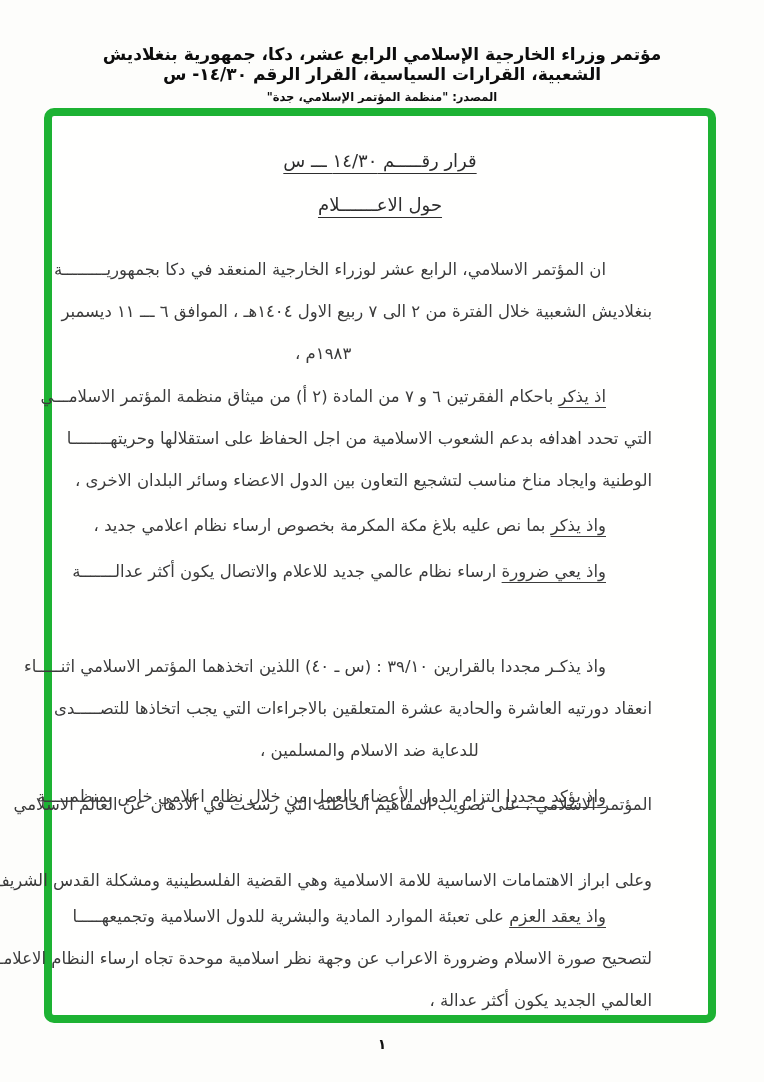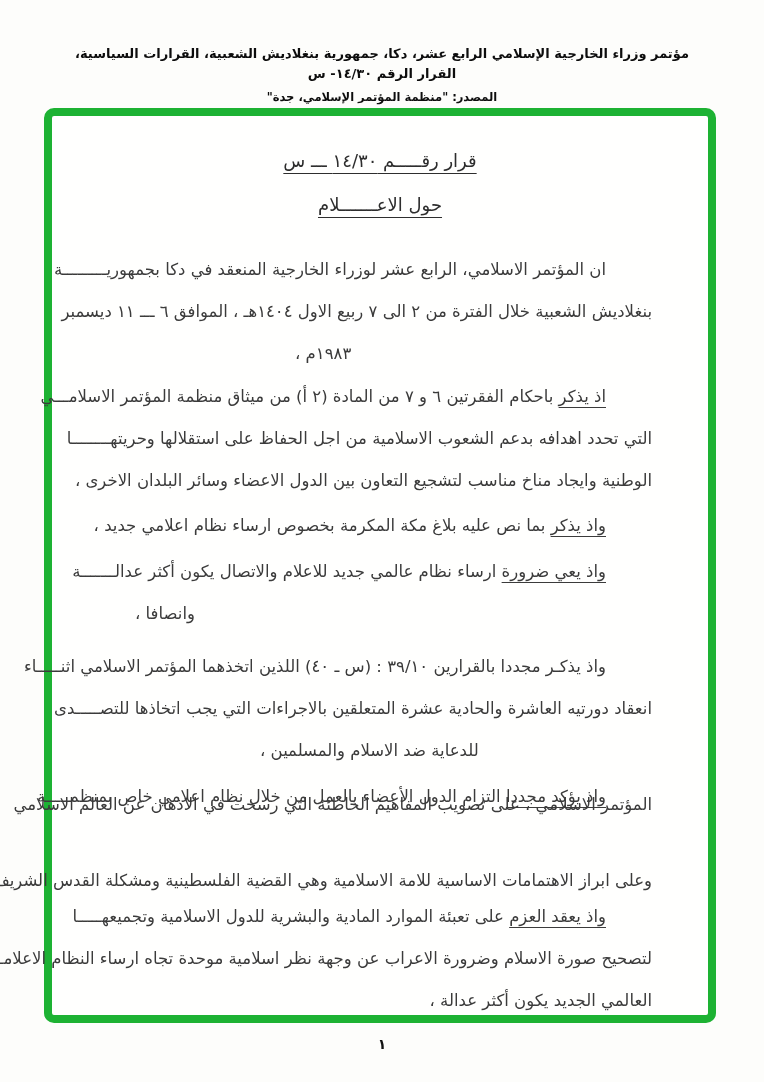--- a/index.html
+++ b/index.html
@@ -7,21 +7,21 @@
     width:764px;height:1082px;position:relative;
     background:#fdfdfb;
     font-family:"DejaVu Sans","Liberation Sans",sans-serif;
     overflow:hidden;
   }
   .header{
     position:absolute;top:44px;left:0;right:0;
     text-align:center;direction:rtl;color:#0d0d0d;
   }
   .header .h1{
-    font-size:13px;font-weight:bold;letter-spacing:0;
+    font-size:17px;font-weight:bold;letter-spacing:0;
     line-height:20px;padding:0 72px;
   }
   .header .h2{
     font-size:11.5px;font-weight:bold;line-height:26px;
   }
   .frame{
     position:absolute;left:44px;top:108px;width:656px;height:899px;
     border:8px solid #1db233;border-radius:10px;background:#fffffe;
   }
   .doc{position:absolute;left:44px;top:108px;width:672px;height:790px;direction:rtl;}
@@ -72,21 +72,20 @@
   <div class="title t2"><span>حول الاعـــــــلام</span></div>
 
   <div class="line l0 ind"><span class="u"></span><span>ان المؤتمر الاسلامي، الرابع عشر لوزراء الخارجية المنعقد في دكا بجمهوريـــــــــة</span></div>
   <div class="line l1"><span class="u"></span><span>بنغلاديش الشعبية خلال الفترة من ٢ الى ٧ ربيع الاول ١٤٠٤هـ ، الموافق ٦ ـــ ١١ ديسمبر</span></div>
   <div class="line l2 pos-a"><span class="u"></span><span>١٩٨٣م ،</span></div>
   <div class="line l3 ind"><span class="u">اذ يذكر</span><span> باحكام الفقرتين ٦ و ٧ من المادة (٢ أ) من ميثاق منظمة المؤتمر الاسلامـــي</span></div>
   <div class="line l4"><span class="u"></span><span>التي تحدد اهدافه بدعم الشعوب الاسلامية من اجل الحفاظ على استقلالها وحريتهــــــــا</span></div>
   <div class="line l5"><span class="u"></span><span>الوطنية وايجاد مناخ مناسب لتشجيع التعاون بين الدول الاعضاء وسائر البلدان الاخرى ،</span></div>
   <div class="line l6 ind"><span class="u">واذ يذكر</span><span> بما نص عليه بلاغ مكة المكرمة بخصوص ارساء نظام اعلامي جديد ،</span></div>
   <div class="line l7 ind"><span class="u">واذ يعي ضرورة</span><span> ارساء نظام عالمي جديد للاعلام والاتصال يكون أكثر عدالـــــــة</span></div>
-  <div class="line l8 pos-b"><span class="u"></span><span>وانصافا ،</span></div>
   <div class="line l9 ind"><span class="u"></span><span>واذ يذكـر مجددا بالقرارين ٣٩/١٠ : (س ـ ٤٠) اللذين اتخذهما المؤتمر الاسلامي اثنـــــاء</span></div>
   <div class="line l10"><span class="u"></span><span>انعقاد دورتيه العاشرة والحادية عشرة المتعلقين بالاجراءات التي يجب اتخاذها للتصـــــدى</span></div>
   <div class="line l11 pos-c"><span class="u"></span><span>للدعاية ضد الاسلام والمسلمين ،</span></div>
   <div class="line l12 ind"><span class="u">واذ يؤكد مجددا</span><span> التزام الدول الأعضاء بالعمل من خلال نظام اعلامي خاص بمنظمـــــة</span></div>
   <div class="line l13"><span class="u"></span><span>المؤتمر الاسلامي ، على تصويب المفاهيم الخاطئة التي رسخت في الاذهان عن العالم الاسلامي</span></div>
   <div class="line l15 ind"><span class="u">واذ يعقد العزم</span><span> على تعبئة الموارد المادية والبشرية للدول الاسلامية وتجميعهـــــا</span></div>
   <div class="line l14"><span class="u"></span><span>وعلى ابراز الاهتمامات الاساسية للامة الاسلامية وهي القضية الفلسطينية ومشكلة القدس الشريف</span></div>
   <div class="line l16"><span class="u"></span><span>لتصحيح صورة الاسلام وضرورة الاعراب عن وجهة نظر اسلامية موحدة تجاه ارساء النظام الاعلامــــى</span></div>
   <div class="line l17 pos-d"><span class="u"></span><span>العالمي الجديد يكون أكثر عدالة ،</span></div>
 </div>

